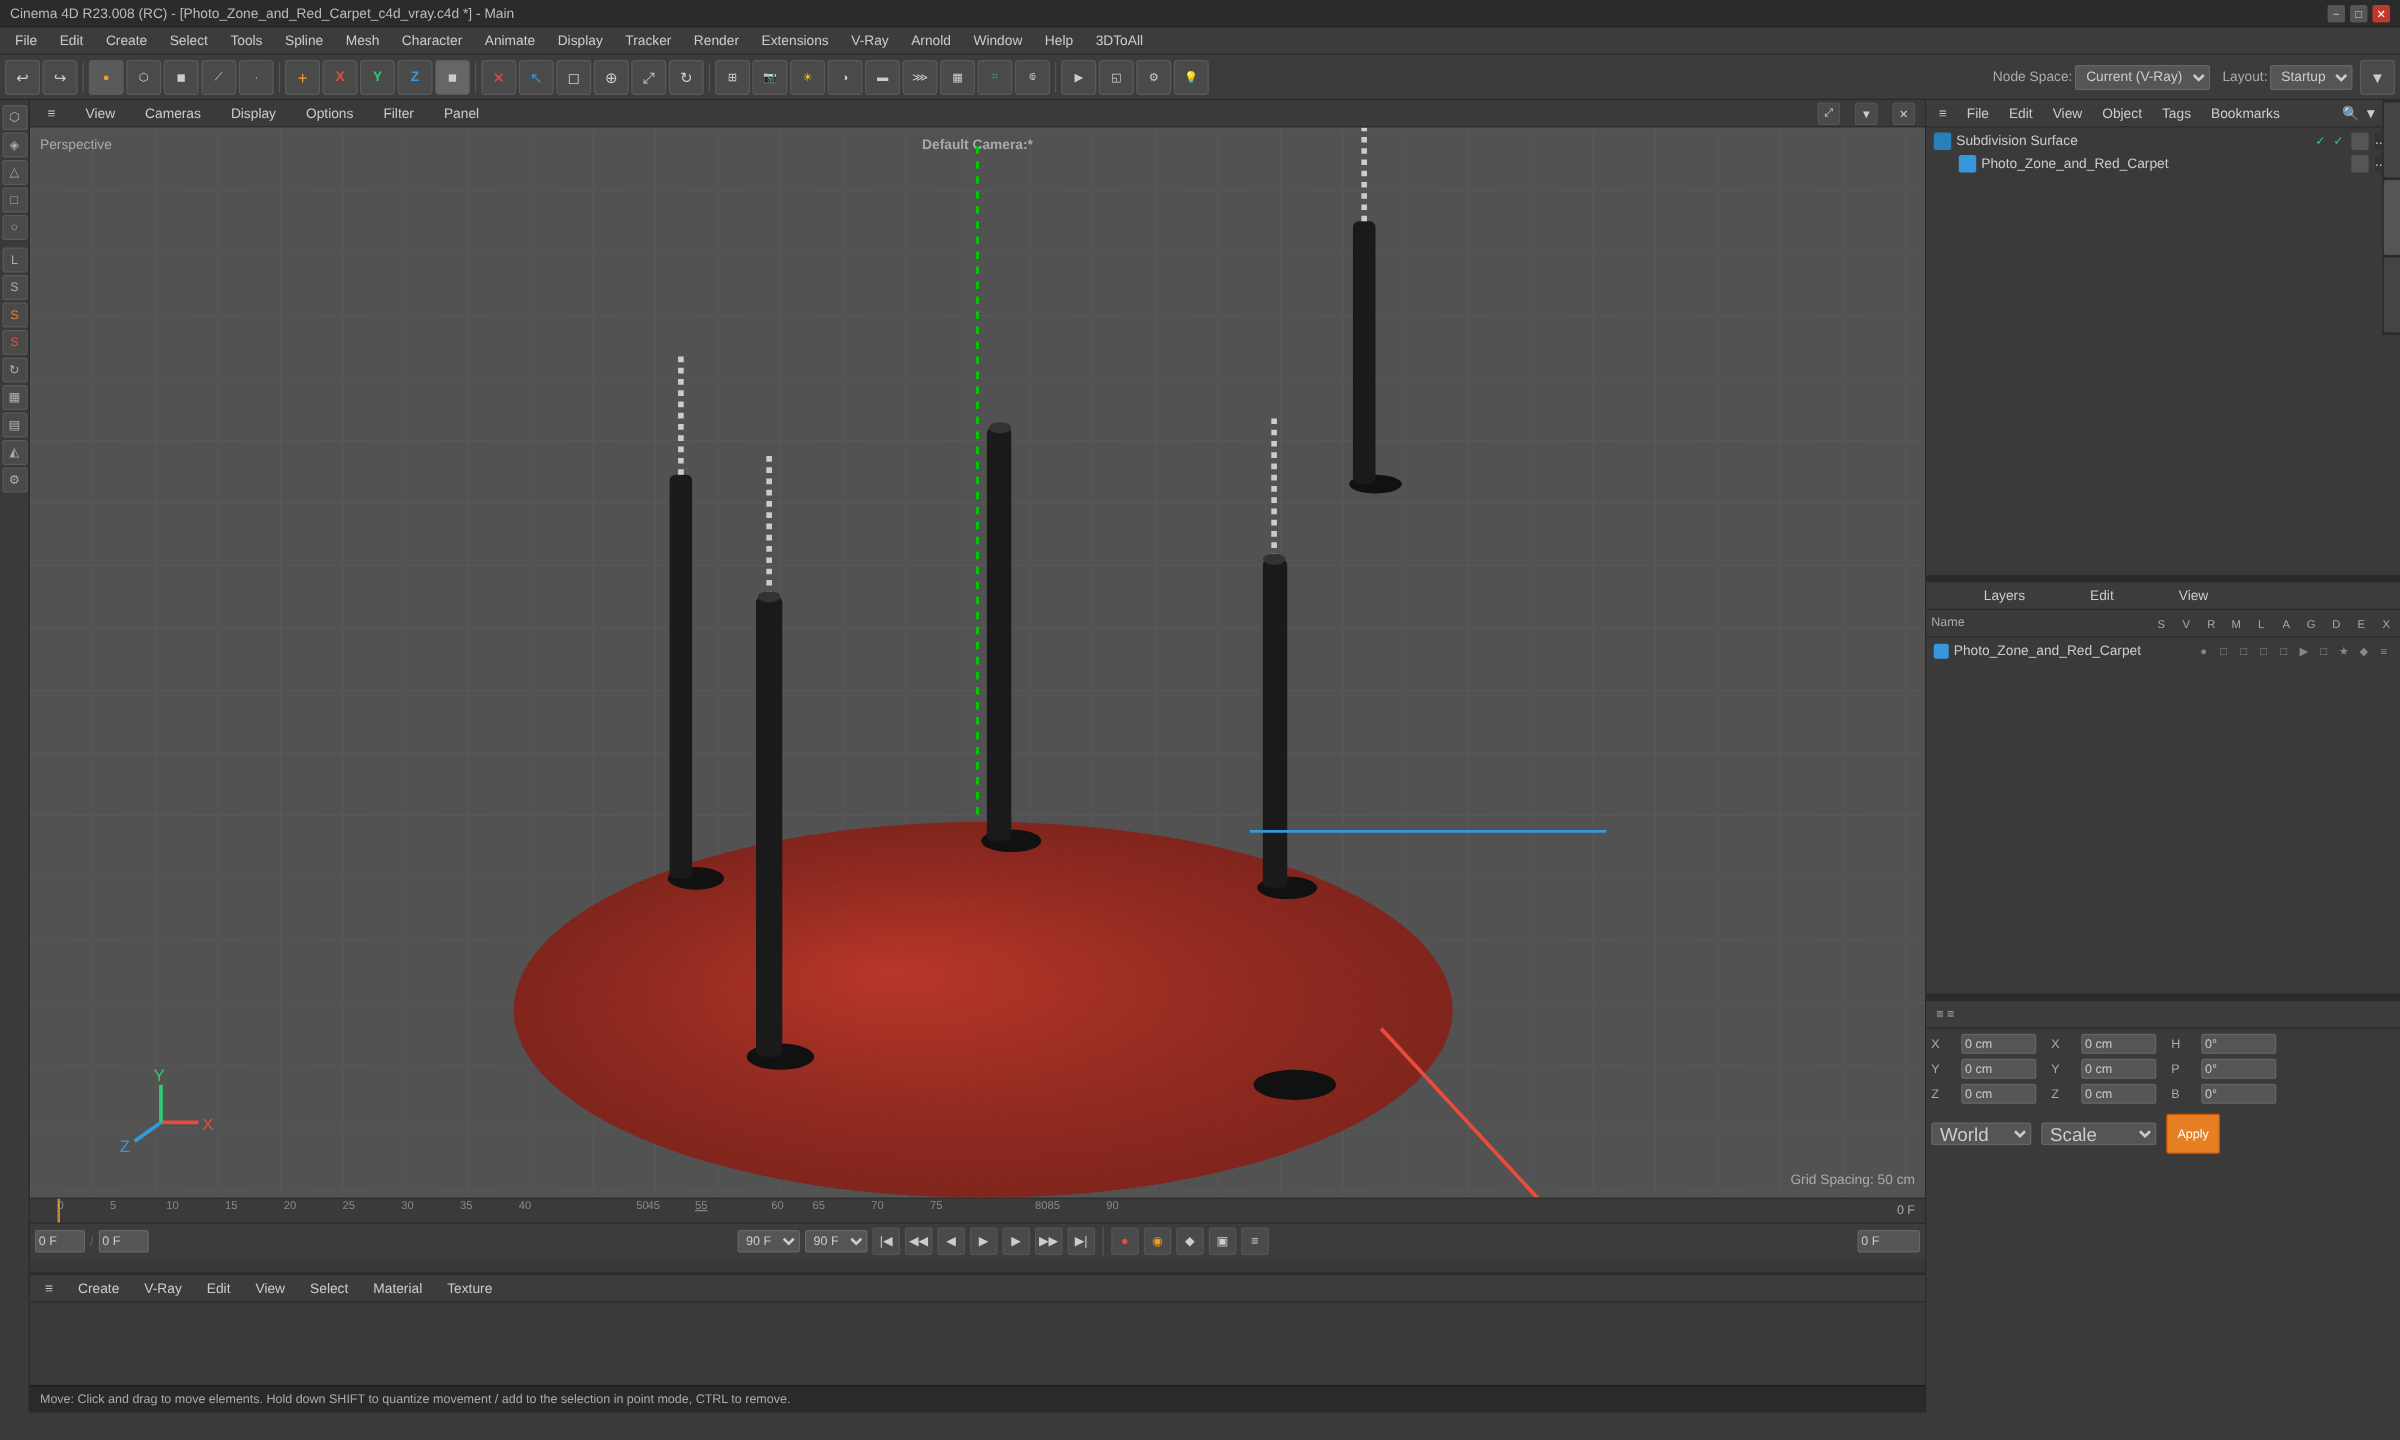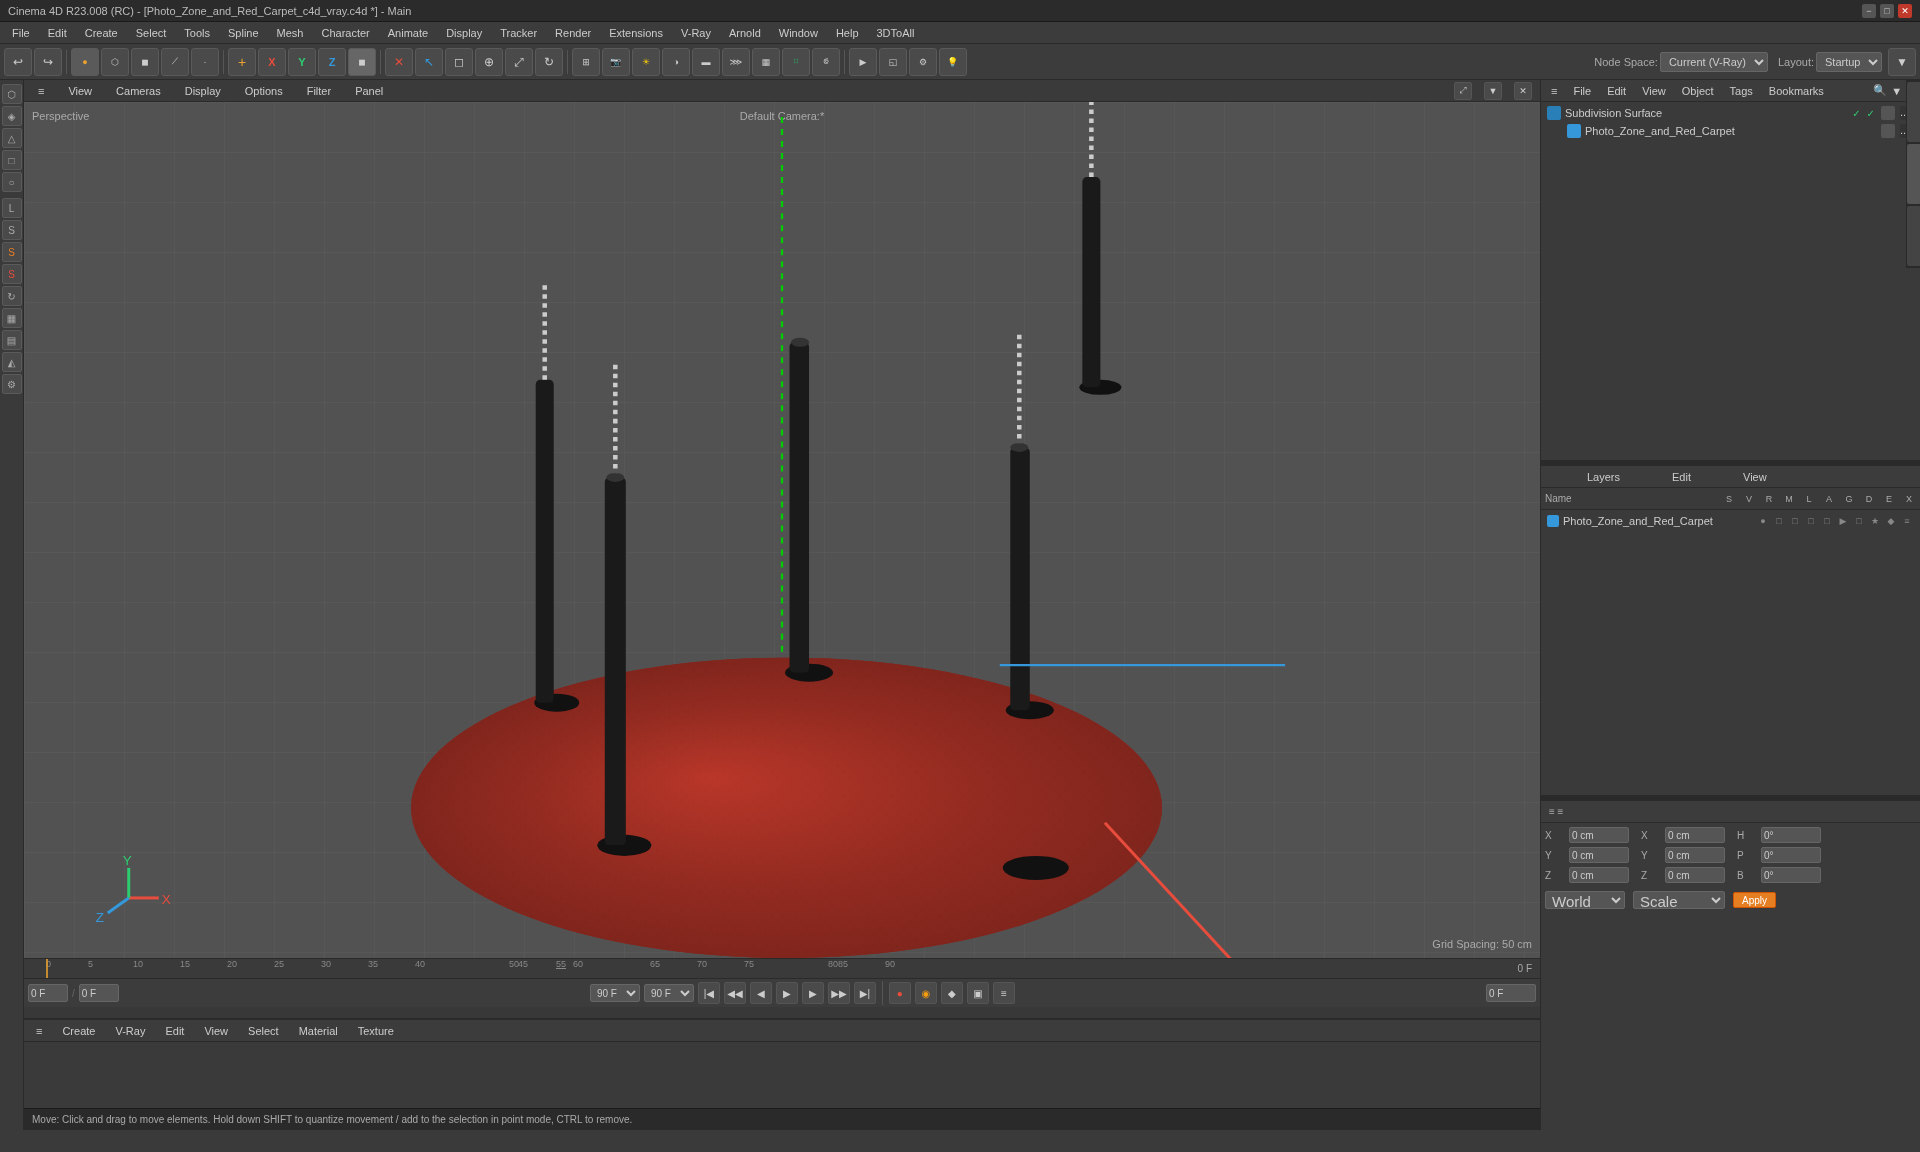--- a/index.html
+++ b/index.html
@@ -132,20 +132,21 @@
     }
 
     
     #camera-label {
       position: absolute;
       top: 8px;
       left: 50%;
       transform: translateX(-50%);
       color: #aaa;
       font-size: 11px;
+      font-weight: bold;
     }
     #perspective-label {
       position: absolute;
       top: 8px;
       left: 8px;
       color: #aaa;
       font-size: 11px;
     }
     #grid-spacing {
       position: absolute;
@@ -361,21 +362,21 @@
       background: #555; border: 1px solid #666; color: #ccc; font-size: 10px;
       padding: 0 2px; border-radius: 2px;
     }
     .world-dropdown {
       background: #555; border: 1px solid #666; color: #ccc; font-size: 15px;
       padding: 0 2px; border-radius: 2px; height: 18px; cursor: pointer;
     }
     .apply-btn {
       background: #e67e22; border: 1px solid #d35400; color: white;
       font-size: 10px; padding: 2px 8px; border-radius: 2px; cursor: pointer;
-      height: 16px;
+      height: 32px;
     }
 
     
     #right-tab-strip {
       width: 16px;
       background: #333;
       display: flex;
       flex-direction: column;
       align-items: center;
       padding-top: 4px;
@@ -587,21 +588,21 @@
           <span class="timeline-tick" style="left:105px;">10</span>
           <span class="timeline-tick" style="left:152px;">15</span>
           <span class="timeline-tick" style="left:199px;">20</span>
           <span class="timeline-tick" style="left:246px;">25</span>
           <span class="timeline-tick" style="left:293px;">30</span>
           <span class="timeline-tick" style="left:340px;">35</span>
           <span class="timeline-tick" style="left:387px;">40</span>
           <span class="timeline-tick" style="left:450px;margin-left:40px;">45</span>
           <span class="timeline-tick" style="left:481px;">50</span>
           <span class="timeline-tick" style="left:528px;text-decoration:underline;">55</span>
-          <span class="timeline-tick" style="left:545px;">60</span>
+          <span class="timeline-tick" style="left:589px;">60</span>
           <span class="timeline-tick" style="left:622px;">65</span>
           <span class="timeline-tick" style="left:669px;">70</span>
           <span class="timeline-tick" style="left:716px;">75</span>
           <span class="timeline-tick" style="left:800px;">80</span>
           <span class="timeline-tick" style="left:810px;">85</span>
           <span class="timeline-tick" style="left:857px;">90</span>
 
           <div style="position:absolute; left:18px; top:0; width:2px; height:100%; background:#e8a030; opacity:0.8;"></div>
         </div>
         <span style="color:#aaa; font-size:10px; margin-right:4px;">0 F</span>

